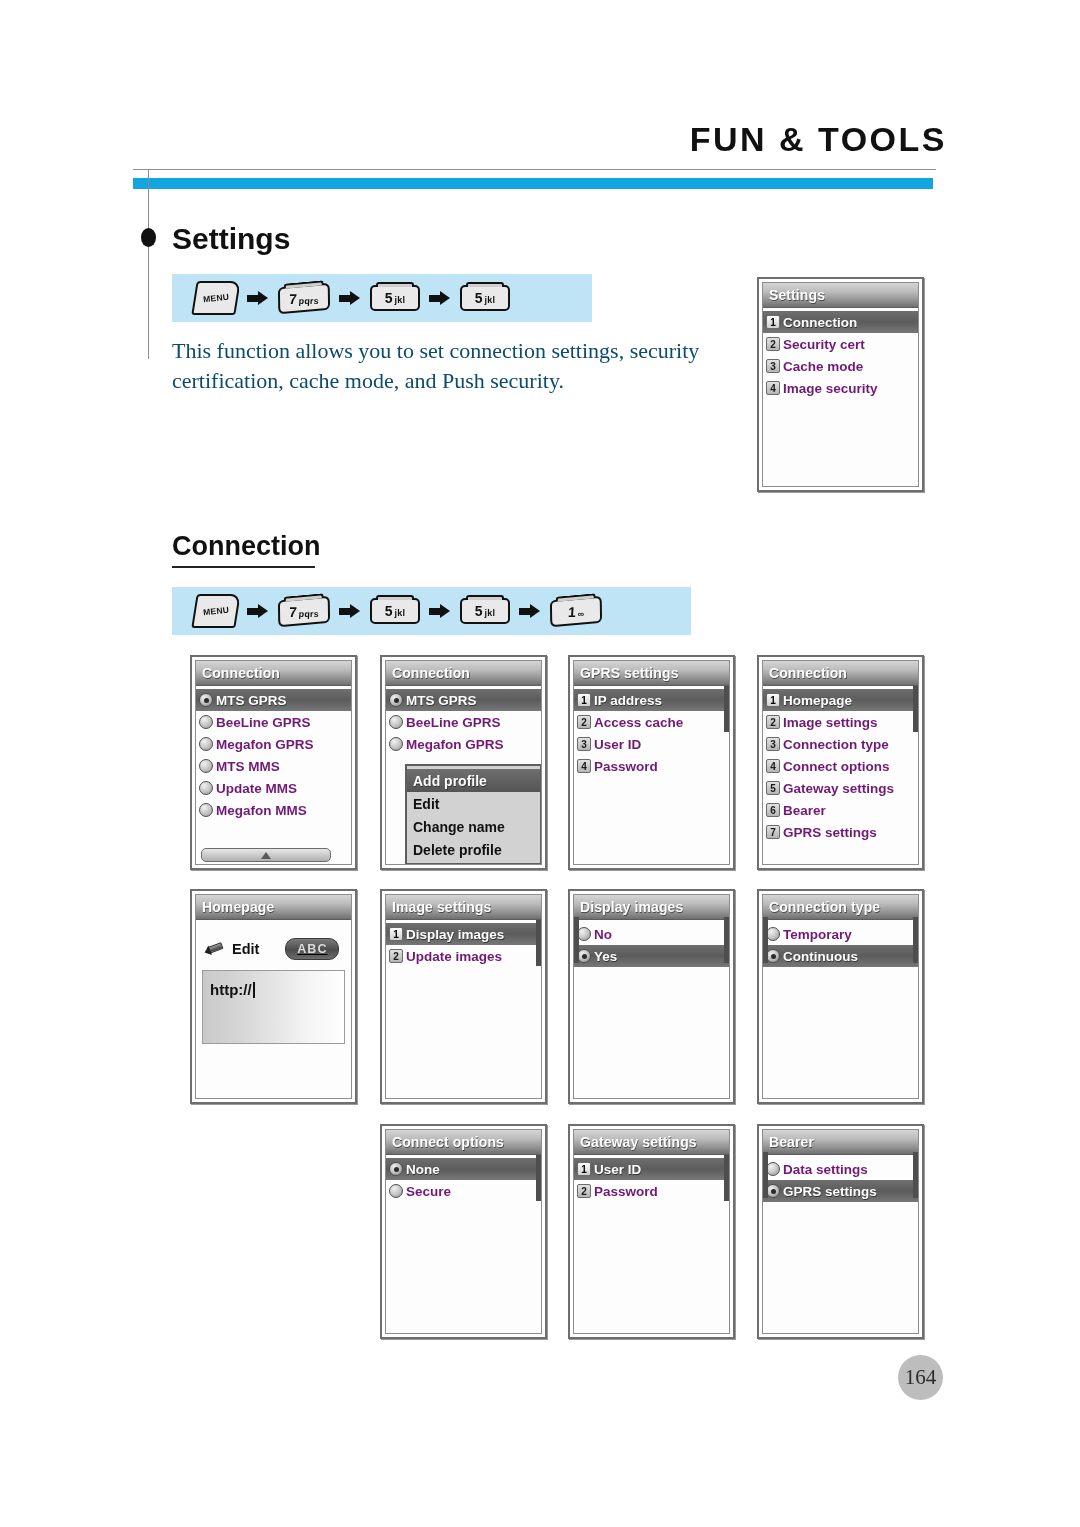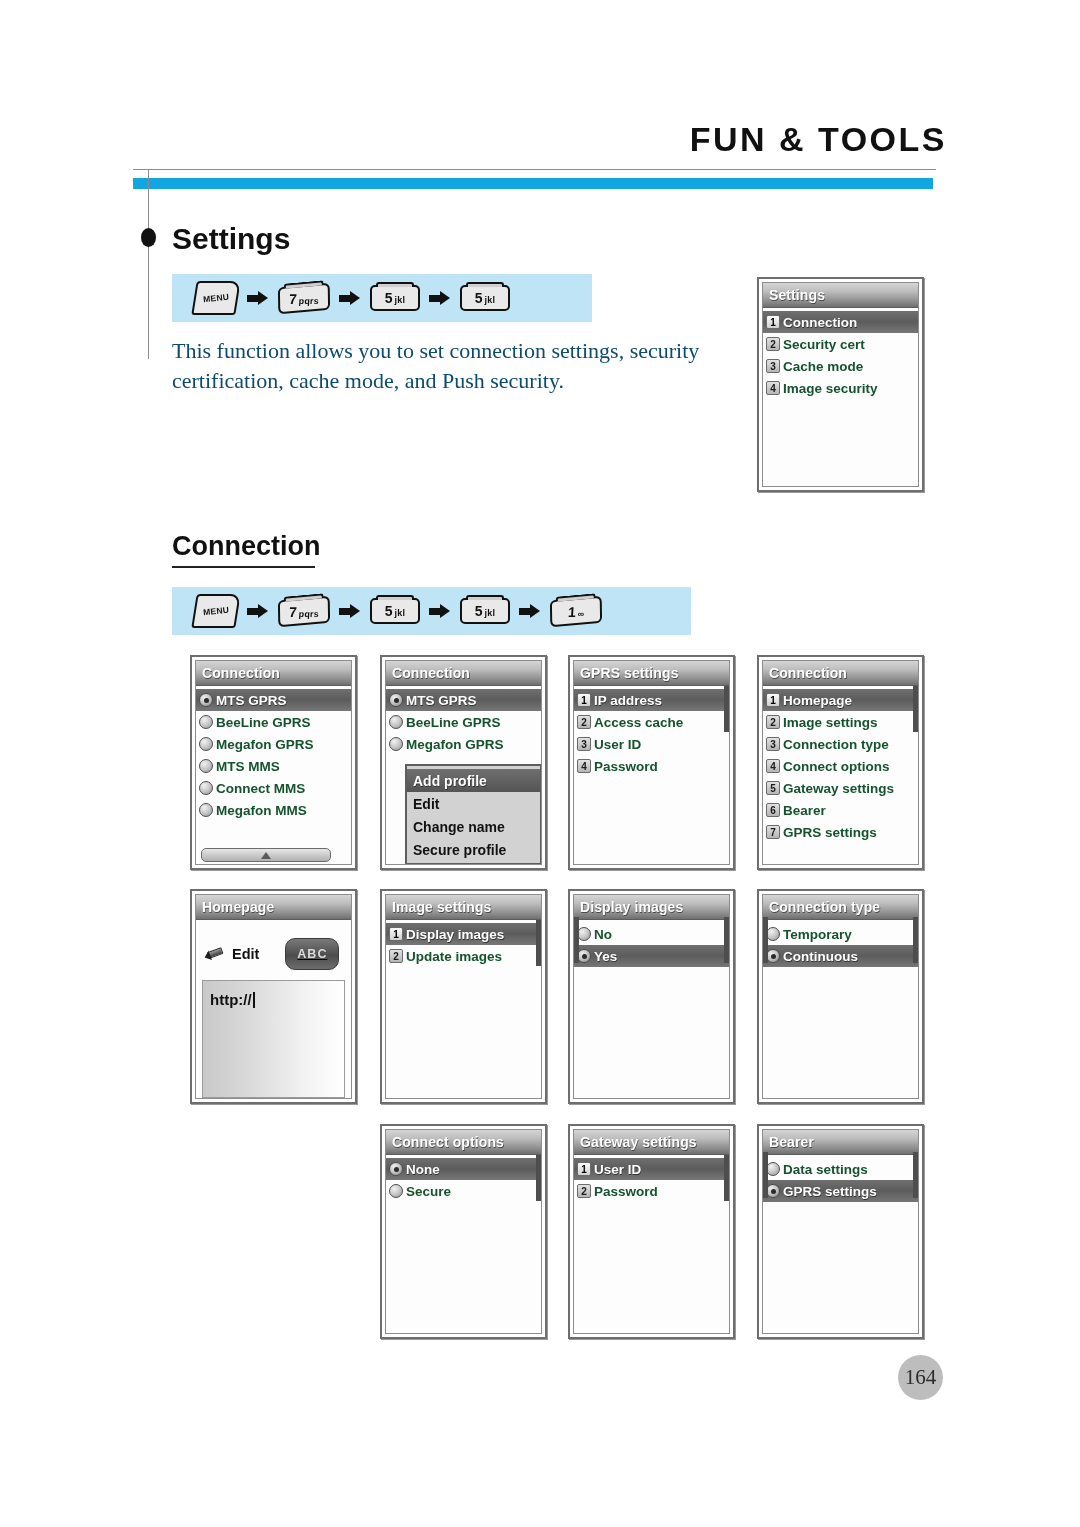--- a/index.html
+++ b/index.html
@@ -153,21 +153,21 @@
   .row{
     display:flex;align-items:center;
     height:22px;
     padding-left:3px;
     box-sizing:border-box;
   }
   .row.sel{
     background:linear-gradient(to bottom,#6f6f6f 0%,#5c5c5c 50%,#777 100%);
   }
   .row .lbl{
-    font-size:13.5px;font-weight:bold;color:#14532d;
+    font-size:13.5px;font-weight:bold;color:#701a75;
     white-space:nowrap;margin-left:3px;
   }
   .row.sel .lbl{color:#ffffff;text-shadow:0.6px 0.6px 0 #333;}
   
   .numbox{
     flex:none;
     width:14px;height:14px;
     background:linear-gradient(to bottom,#e2e2e2,#b5b5b5);
     border:1px solid #6b6b6b;
     border-radius:2px;
@@ -256,33 +256,33 @@
     border:1px solid #2a2a2a;box-sizing:border-box;border-radius:1px;
   }
   .pencil::after{
     content:"";position:absolute;left:0;top:2px;width:0;height:0;
     border-top:5px solid transparent;border-bottom:5px solid transparent;
     border-right:6px solid #1f1f1f;
   }
   .edit-lbl{font-size:14.5px;font-weight:bold;color:#111;}
   .abc-badge{
     margin-left:26px;
-    width:54px;height:32px;border-radius:10px;
+    width:54px;height:22px;border-radius:10px;
     background:linear-gradient(to bottom,#7a7a7a 0%,#4c4c4c 55%,#6d6d6d 100%);
     border:1px solid #3a3a3a;
     display:flex;align-items:center;justify-content:center;
     box-sizing:border-box;
     text-decoration:underline;
   }
   .abc-badge span{
     color:#dadada;font-size:12.5px;font-weight:bold;letter-spacing:1px;
   }
   .url-box{
     margin:10px 6px 0 6px;
-    height:118px;
+    height:74px;
     background:linear-gradient(to right,#c9c9c9 0%,#d8d8d8 30%,#f4f4f4 75%,#ffffff 100%);
     border:1px solid #9b9b9b;
     box-sizing:border-box;
     position:relative;
   }
   .url-text{
     position:absolute;left:7px;top:10px;
     font-size:15px;font-weight:bold;color:#111;
     white-space:nowrap;
   }
@@ -435,21 +435,21 @@
         <div class="row">
           <div class="radio"></div>
           <span class="lbl">Megafon GPRS</span>
         </div>
         <div class="row">
           <div class="radio"></div>
           <span class="lbl">MTS MMS</span>
         </div>
         <div class="row">
           <div class="radio"></div>
-          <span class="lbl">Connect MMS</span>
+          <span class="lbl">Update MMS</span>
         </div>
         <div class="row">
           <div class="radio"></div>
           <span class="lbl">Megafon MMS</span>
         </div>
       </div>
     </div>
   </div>
 <div class="screen" id="scr-conn-popup" style="left:380px;top:655px;">
     <div class="screen-inner">
@@ -467,21 +467,21 @@
         </div>
         <div class="row">
           <div class="radio"></div>
           <span class="lbl">Megafon GPRS</span>
         </div>
       </div>
       <div class="popup">
         <div class="prow sel">Add profile</div>
         <div class="prow">Edit</div>
         <div class="prow">Change name</div>
-        <div class="prow">Secure profile</div>
+        <div class="prow">Delete profile</div>
       </div>
     </div>
   </div>
 <div class="screen" id="scr-gprs" style="left:568px;top:655px;">
     <div class="screen-inner">
       <div class="scr-title">
         <span>GPRS settings</span>
       </div>
       <div class="scr-body">
         <div class="row sel">

